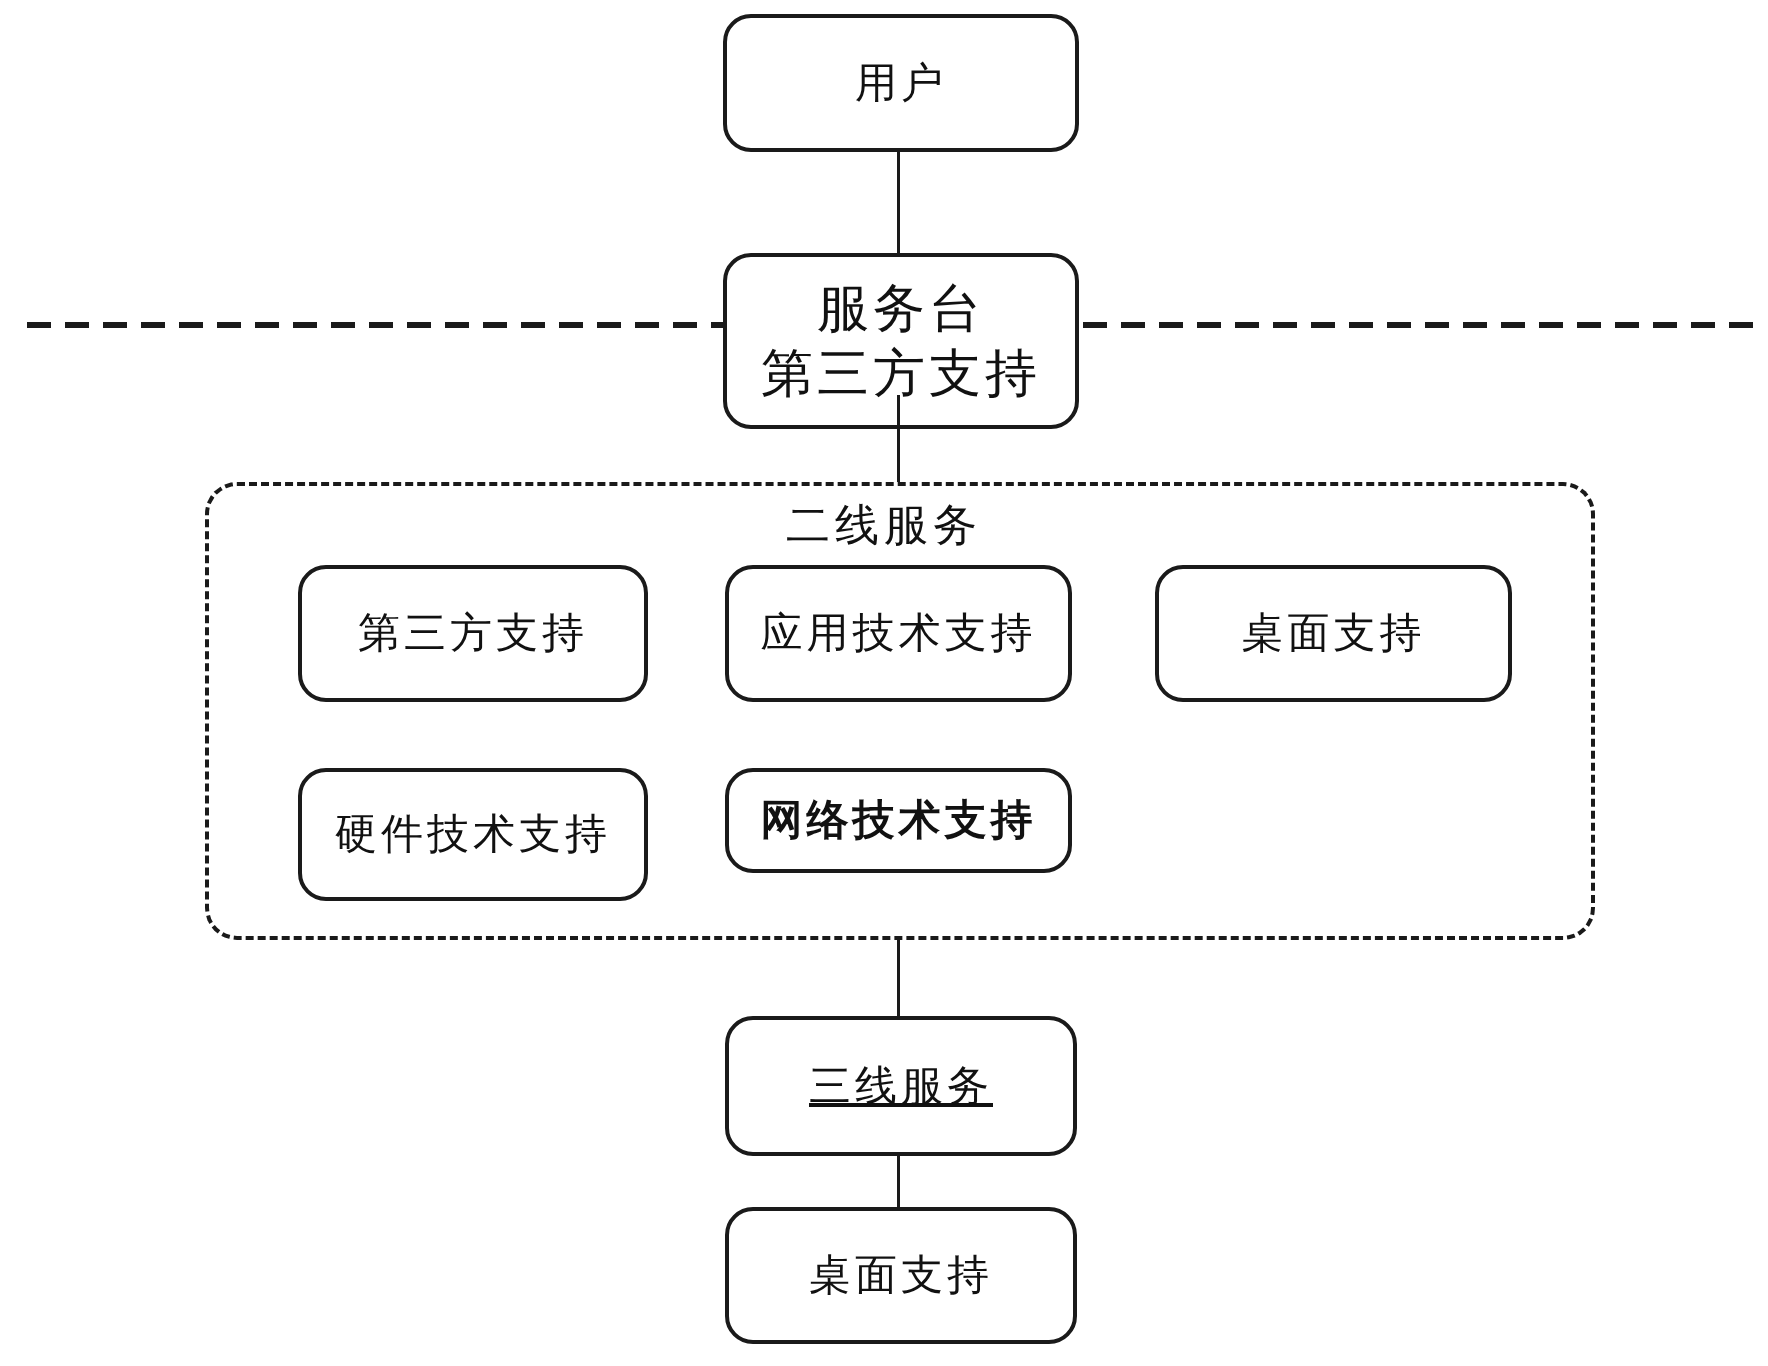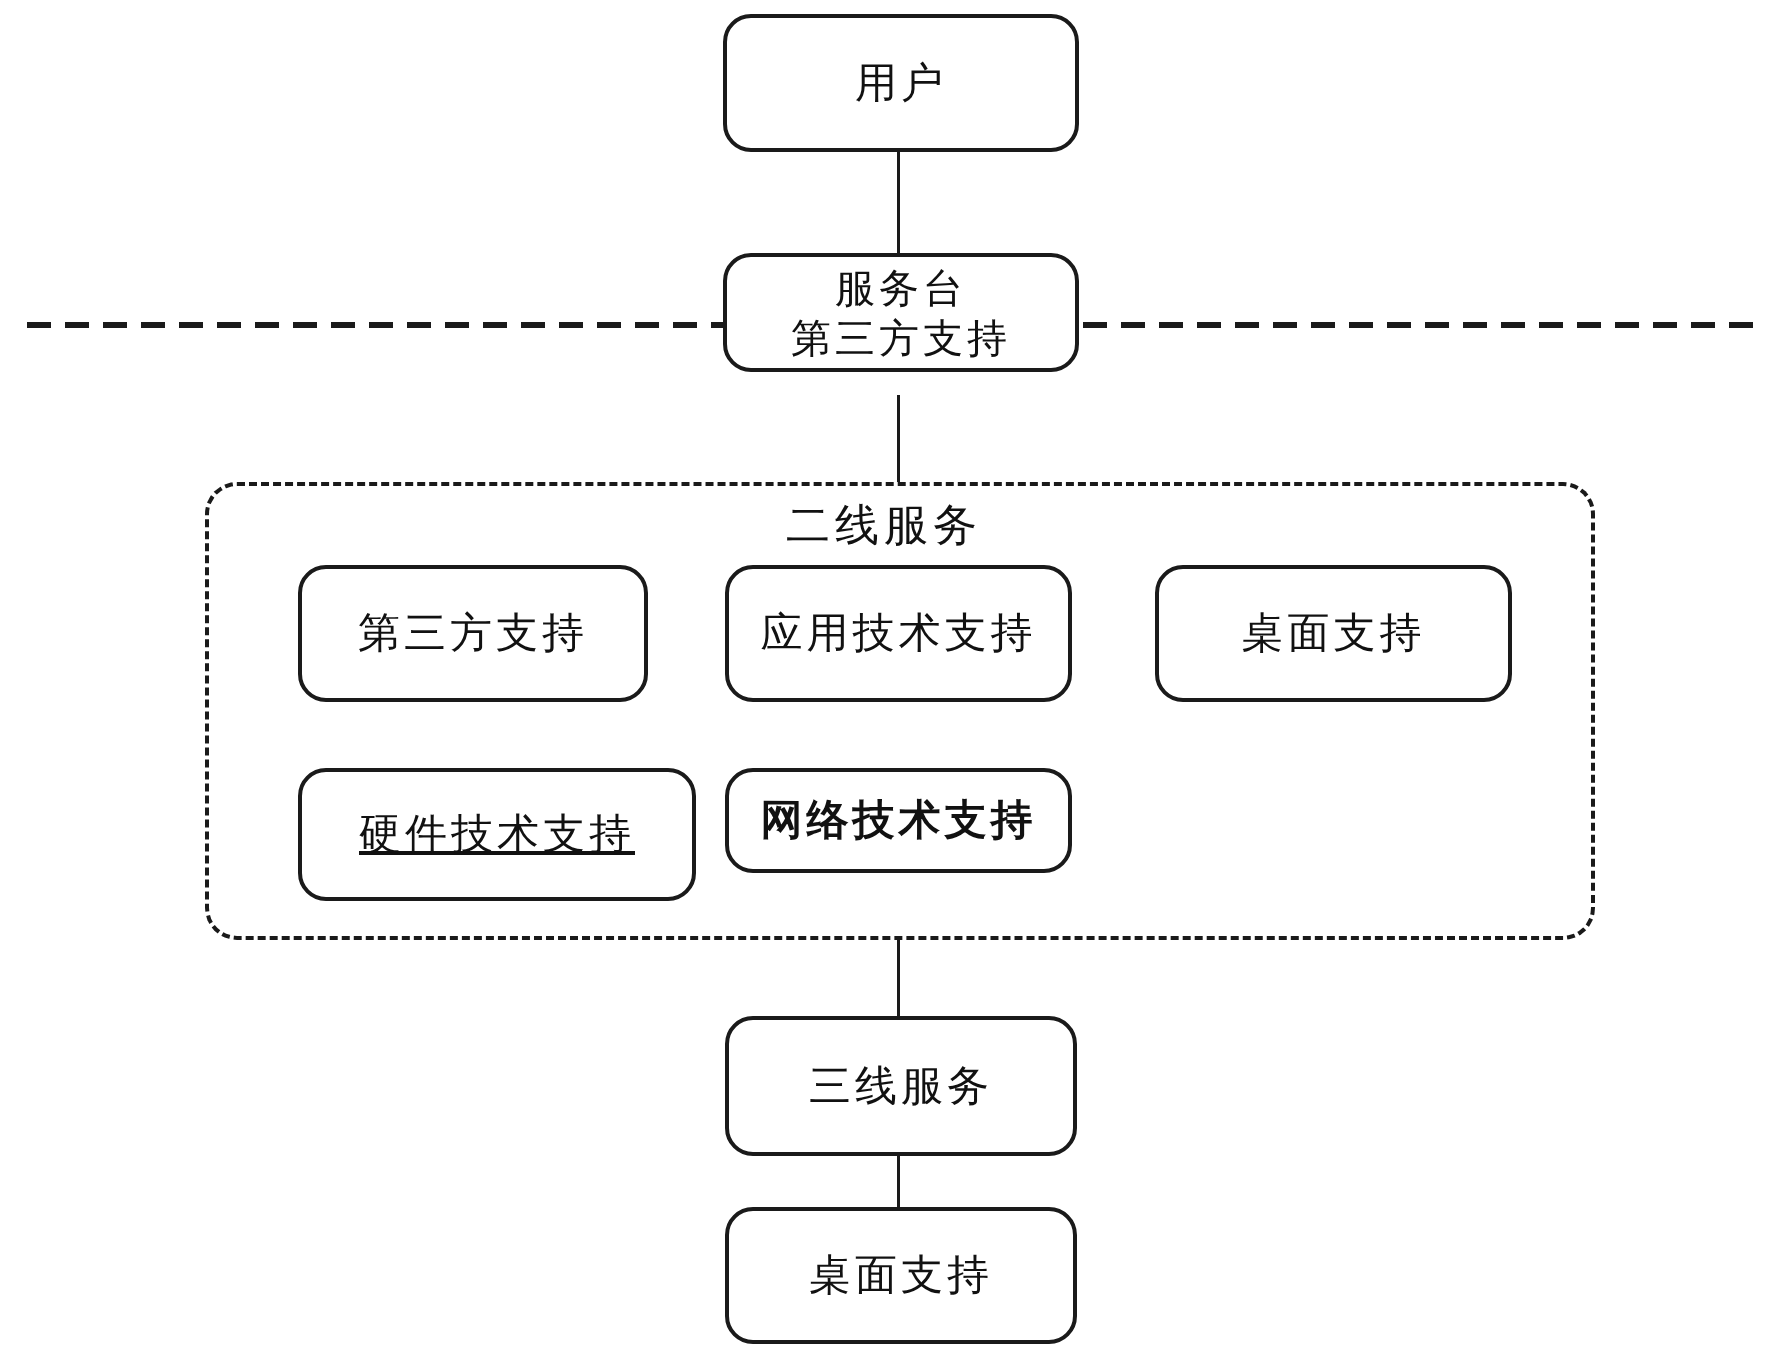--- a/index.html
+++ b/index.html
@@ -51,34 +51,34 @@
   .container-title {
     position: absolute;
     width: 100%;
     text-align: center;
     font-size: 44px;
     letter-spacing: 5px;
   }
   
   #user-box        { left: 723px; top: 14px;   width: 356px; height: 138px; justify-content: center; }
   #conn-1          { left: 897px; top: 152px;  height: 101px; }
-  #servicedesk-box { left: 723px; top: 253px;  width: 356px; height: 119px; font-size: 40px; }
+  #servicedesk-box { left: 723px; top: 253px;  width: 356px; height: 176px; font-size: 52px; }
   #dash-left       { left: 27px;  top: 322px;  width: 696px; }
   #dash-right      { left: 1083px;top: 322px;  width: 679px; }
   #conn-2          { left: 897px; top: 395px;  height: 87px; }
   #secondline      { left: 205px; top: 482px;  width: 1390px; height: 458px; }
   #secondline-title{ left: 0;     top: 496px; }
   #box-software    { left: 298px; top: 565px;  width: 350px; height: 137px; }
   #box-app         { left: 725px; top: 565px;  width: 347px; height: 137px; }
   #box-desktop     { left: 1155px;top: 565px;  width: 357px; height: 137px; }
-  #box-hardware    { left: 298px; top: 768px;  width: 398px; height: 133px; text-decoration: underline; }
+  #box-hardware    { left: 298px; top: 768px;  width: 350px; height: 133px; }
   #box-network     { left: 725px; top: 768px;  width: 347px; height: 105px; font-weight: bold; }
   #box-thirdparty  { left: 1155px;top: 768px;  width: 357px; height: 133px; }
   #conn-3          { left: 897px; top: 940px;  height: 76px; }
-  #thirdline-box   { left: 725px; top: 1016px; width: 352px; height: 140px; }
+  #thirdline-box   { left: 725px; top: 1016px; width: 352px; height: 140px; text-decoration: underline; }
   #conn-4          { left: 897px; top: 1156px; height: 51px; }
   #oem-box         { left: 725px; top: 1207px; width: 352px; height: 137px; }
 </style>
 </head>
 <body>
 
 <div id="canvas">
 
   <div class="node" id="user-box">
     <span>用户</span>

